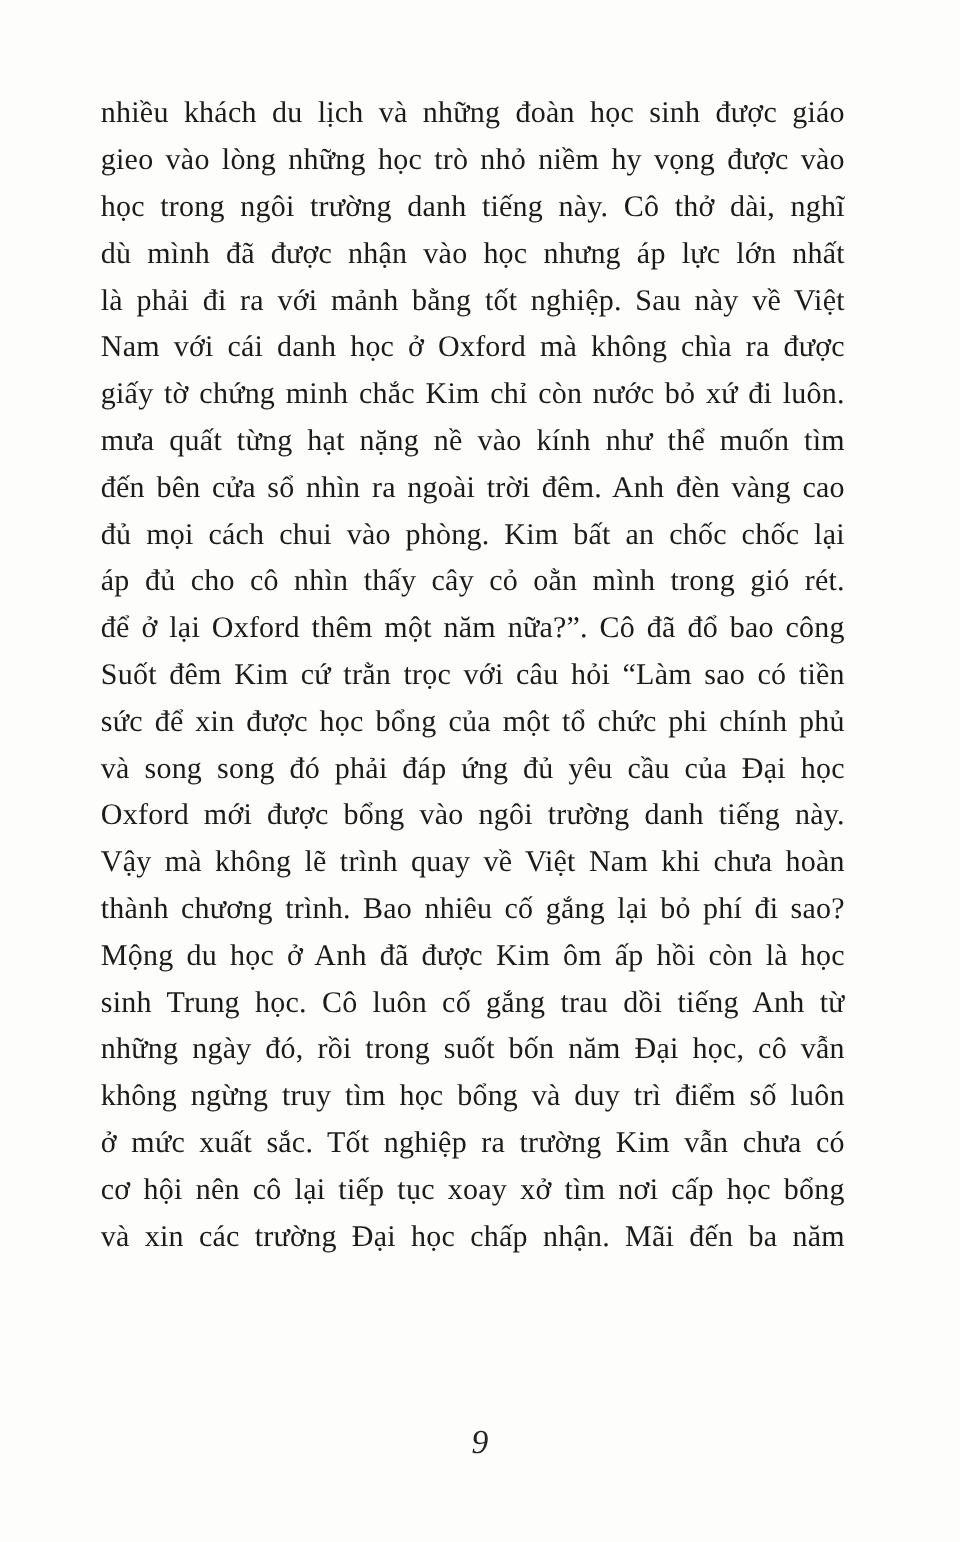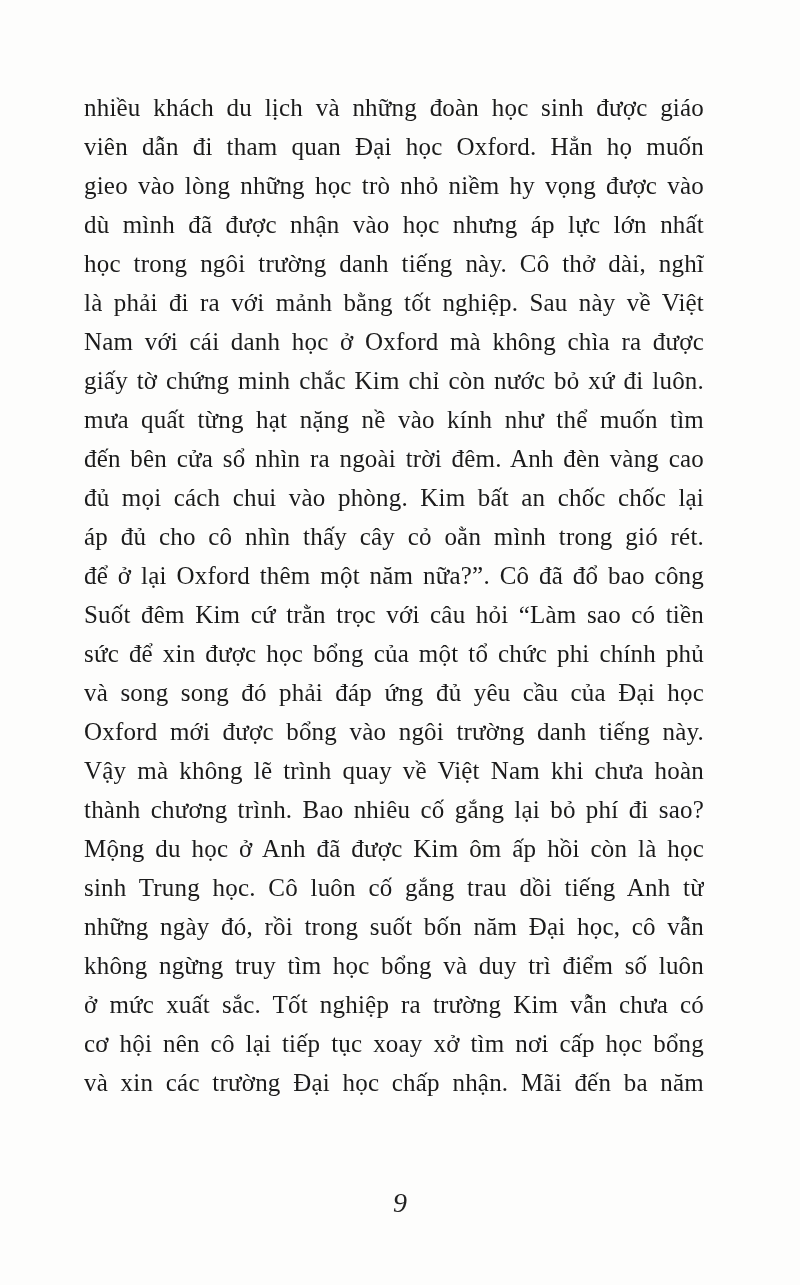--- a/index.html
+++ b/index.html
@@ -15,21 +15,21 @@
     color: #1b1b1b;
     overflow: hidden;
   }
   .book-page {
     position: absolute;
     inset: 0;
   }
   .text-block {
     position: absolute;
     left: 84px;
-    top: 88px;
+    top: 75px;
     width: 620px;
     font-family: Liberation Serif, serif;
   }
   .para {
     margin: 0;
     padding: 0;
   }
   .line {
     display: block;
     font-size: 25px;
@@ -57,24 +57,23 @@
   }
 </style>
 </head>
 <body>
 
 <div class="book-page">
   <div class="text-block">
 
   <div class="para">
         <div class="line">nhiều khách du lịch và những đoàn học sinh được giáo</div>
-        <div class="line">viên dẫn đi tham quan Đại học Oxford. Hẳn họ muốn</div>
         <div class="line">gieo vào lòng những học trò nhỏ niềm hy vọng được vào</div>
+        <div class="line">học trong ngôi trường danh tiếng này. Cô thở dài, nghĩ</div>
         <div class="line">dù mình đã được nhận vào học nhưng áp lực lớn nhất</div>
-        <div class="line">học trong ngôi trường danh tiếng này. Cô thở dài, nghĩ</div>
         <div class="line">là phải đi ra với mảnh bằng tốt nghiệp. Sau này về Việt</div>
         <div class="line">Nam với cái danh học ở Oxford mà không chìa ra được</div>
         <div class="line">giấy tờ chứng minh chắc Kim chỉ còn nước bỏ xứ đi luôn.</div>
       </div>
       <div class="para">
         <div class="line">mưa quất từng hạt nặng nề vào kính như thể muốn tìm</div>
         <div class="line">đến bên cửa sổ nhìn ra ngoài trời đêm. Anh đèn vàng cao</div>
         <div class="line">đủ mọi cách chui vào phòng. Kim bất an chốc chốc lại</div>
         <div class="line">áp đủ cho cô nhìn thấy cây cỏ oằn mình trong gió rét.</div>
         <div class="line">để ở lại Oxford thêm một năm nữa?”. Cô đã đổ bao công</div>

